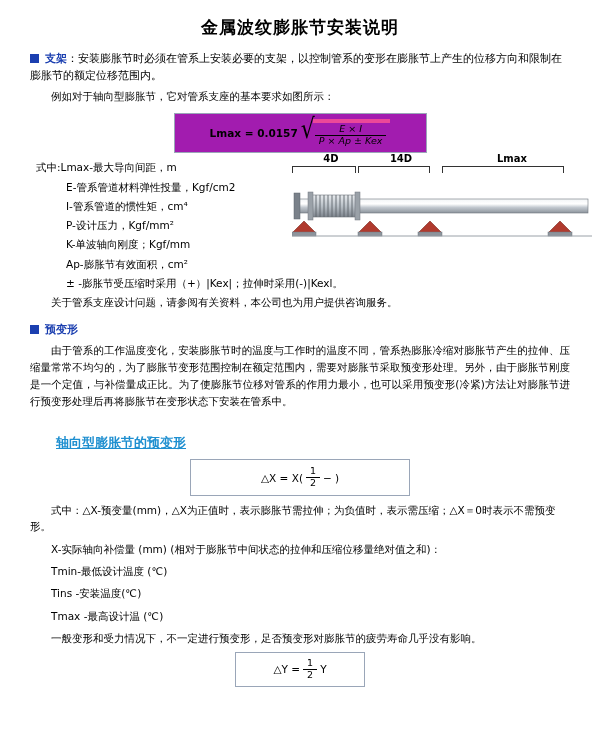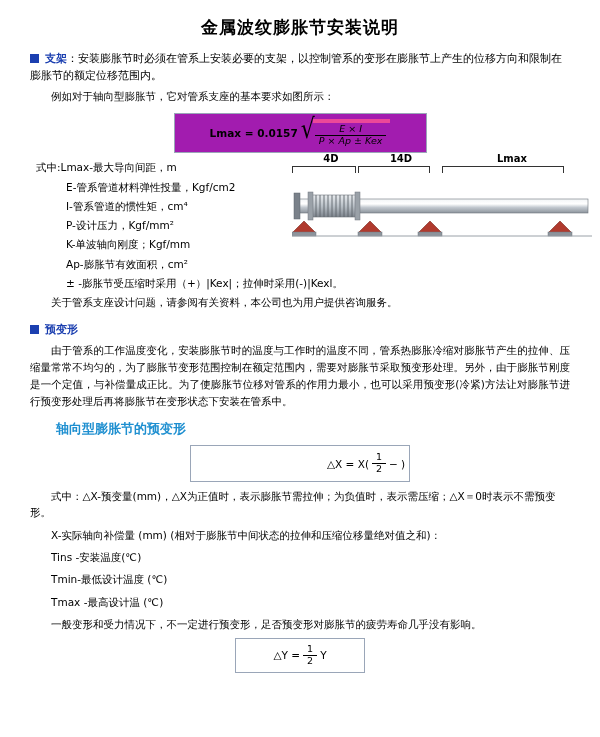--- a/index.html
+++ b/index.html
@@ -33,24 +33,25 @@
     font-size:11px;
   }
   .sec-head .sq{
     display:inline-block;
     width:9px;height:9px;
     background:#1b3fb0;
     margin-right:6px;
     vertical-align:-1px;
   }
   .sub-head{
-    margin:9px 30px 4px 56px;
+    margin:23px 30px 4px 56px;
     font-weight:bold;
     color:#1e8fd0;
     font-size:13px;
+    text-decoration:underline;
   }
   .formula-box{
     margin:8px auto 6px auto;
     width:200px;
     border:1px solid #9aa6b8;
     background:#a21caf;
     text-align:center;
     padding:5px 8px;
     font-size:10.5px;
   }
@@ -77,21 +78,21 @@
   .dimrow{
     position:absolute;left:8px;top:0;width:284px;height:16px;
     font-size:10px;font-weight:bold;
   }
   .dim{position:absolute;top:0;text-align:center;}
   .dimline{position:absolute;top:15px;height:6px;border-left:1px solid #333;border-right:1px solid #333;border-top:1px solid #333;}
   .pipefig{position:absolute;left:0;top:26px;width:300px;height:92px;}
   .clear{clear:both;}
   .formula2{
     margin:6px auto 4px auto;
-    width:210px;border:1px solid #9aa6b8;text-align:right;padding:6px 4px;font-size:10.5px;
+    width:210px;border:1px solid #9aa6b8;text-align:center;padding:6px 4px;font-size:10.5px;
   }
   .formula3{
     margin:6px auto 4px auto;
     width:120px;border:1px solid #9aa6b8;text-align:center;padding:5px 4px;font-size:10.5px;
   }
   .tail{margin:6px 30px 0 30px;}
 </style>
 </head>
 <body>
 
@@ -216,22 +217,22 @@
         <span class="num">1</span>
         <span class="den">2</span>
       </span>
       <span>−</span>
       <span>)</span>
     </span>
   </div>
 
   <div class="tail indent">式中：△X-预变量(mm)，△X为正值时，表示膨胀节需拉伸；为负值时，表示需压缩；△X＝0时表示不需预变形。</div>
   <div class="tail indent">X-实际轴向补偿量 (mm) (相对于膨胀节中间状态的拉伸和压缩位移量绝对值之和)：</div>
+  <div class="tail indent">Tmin-最低设计温度 (℃)</div>
   <div class="tail indent">Tins -安装温度(℃)</div>
-  <div class="tail indent">Tmin-最低设计温度 (℃)</div>
   <div class="tail indent">Tmax -最高设计温 (℃)</div>
   <div class="tail indent">一般变形和受力情况下，不一定进行预变形，足否预变形对膨胀节的疲劳寿命几乎没有影响。</div>
 
 
   <div class="formula3">
     <span class="fx">
       <span>△Y =</span>
       <span class="frac">
         <span class="num">1</span>
         <span class="den">2</span>

